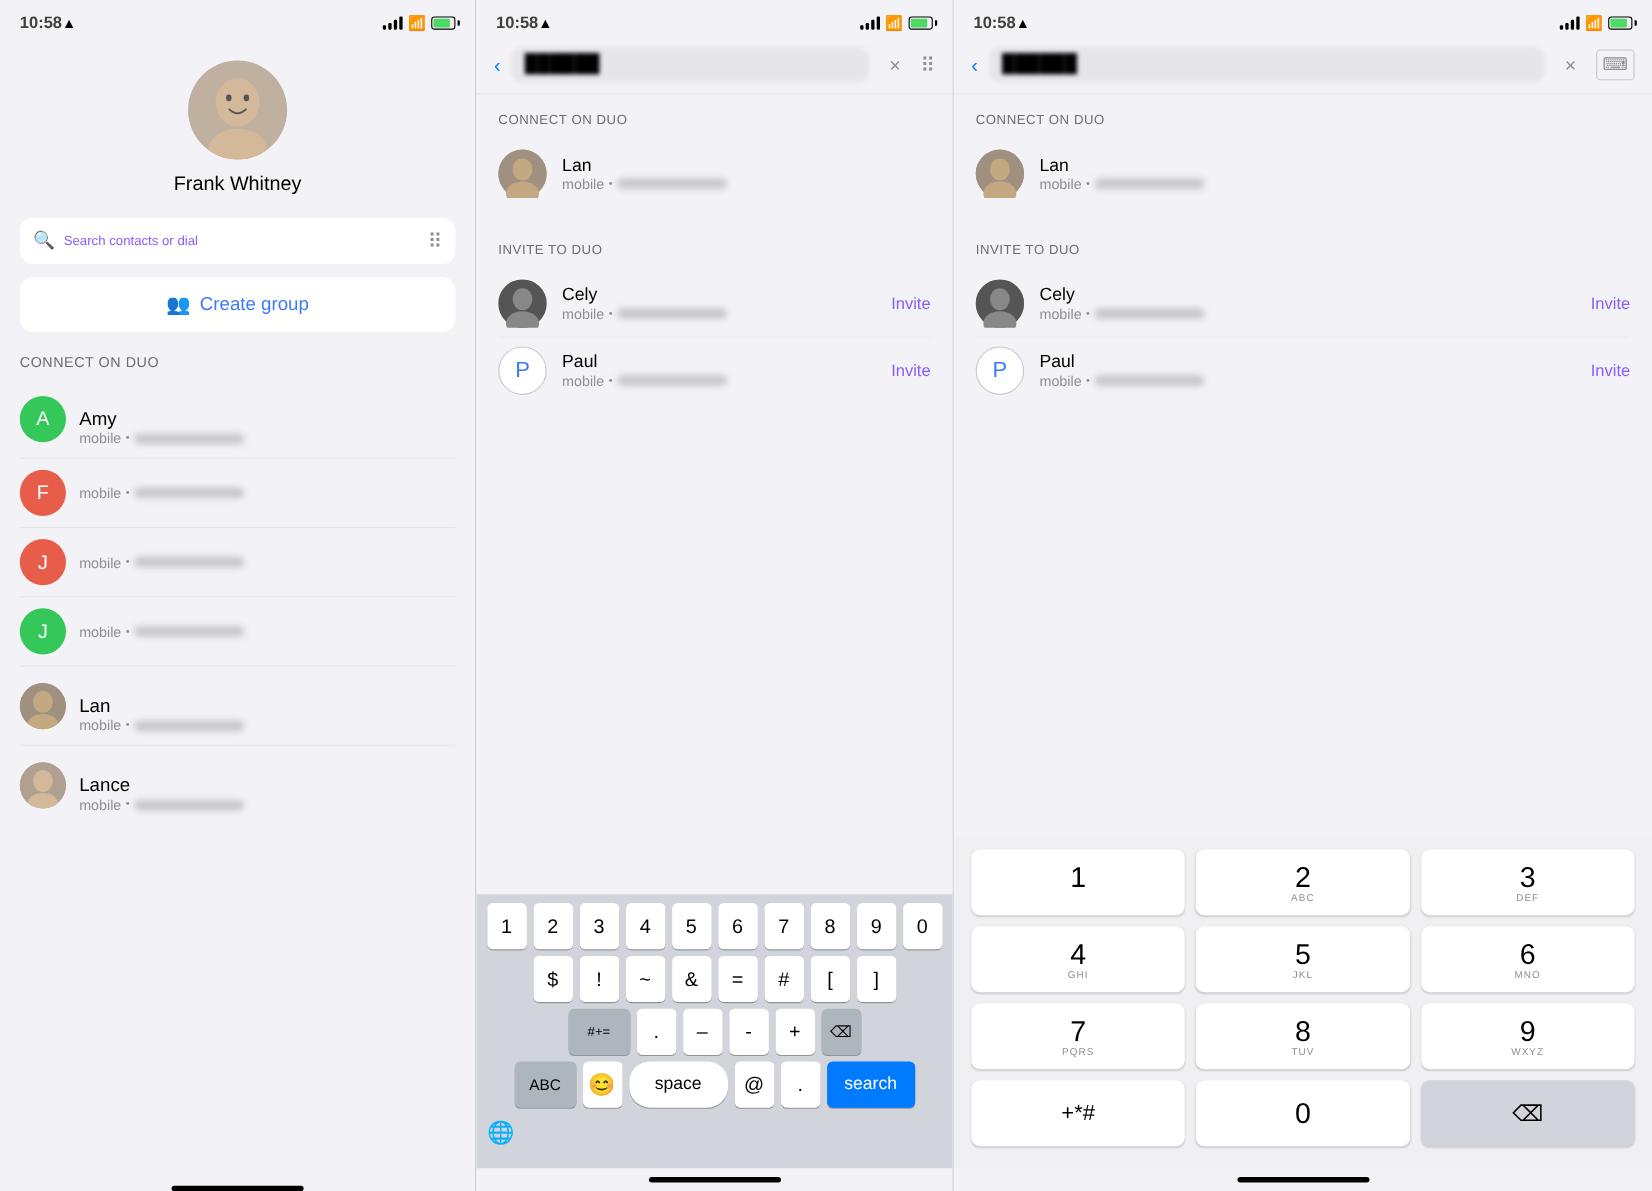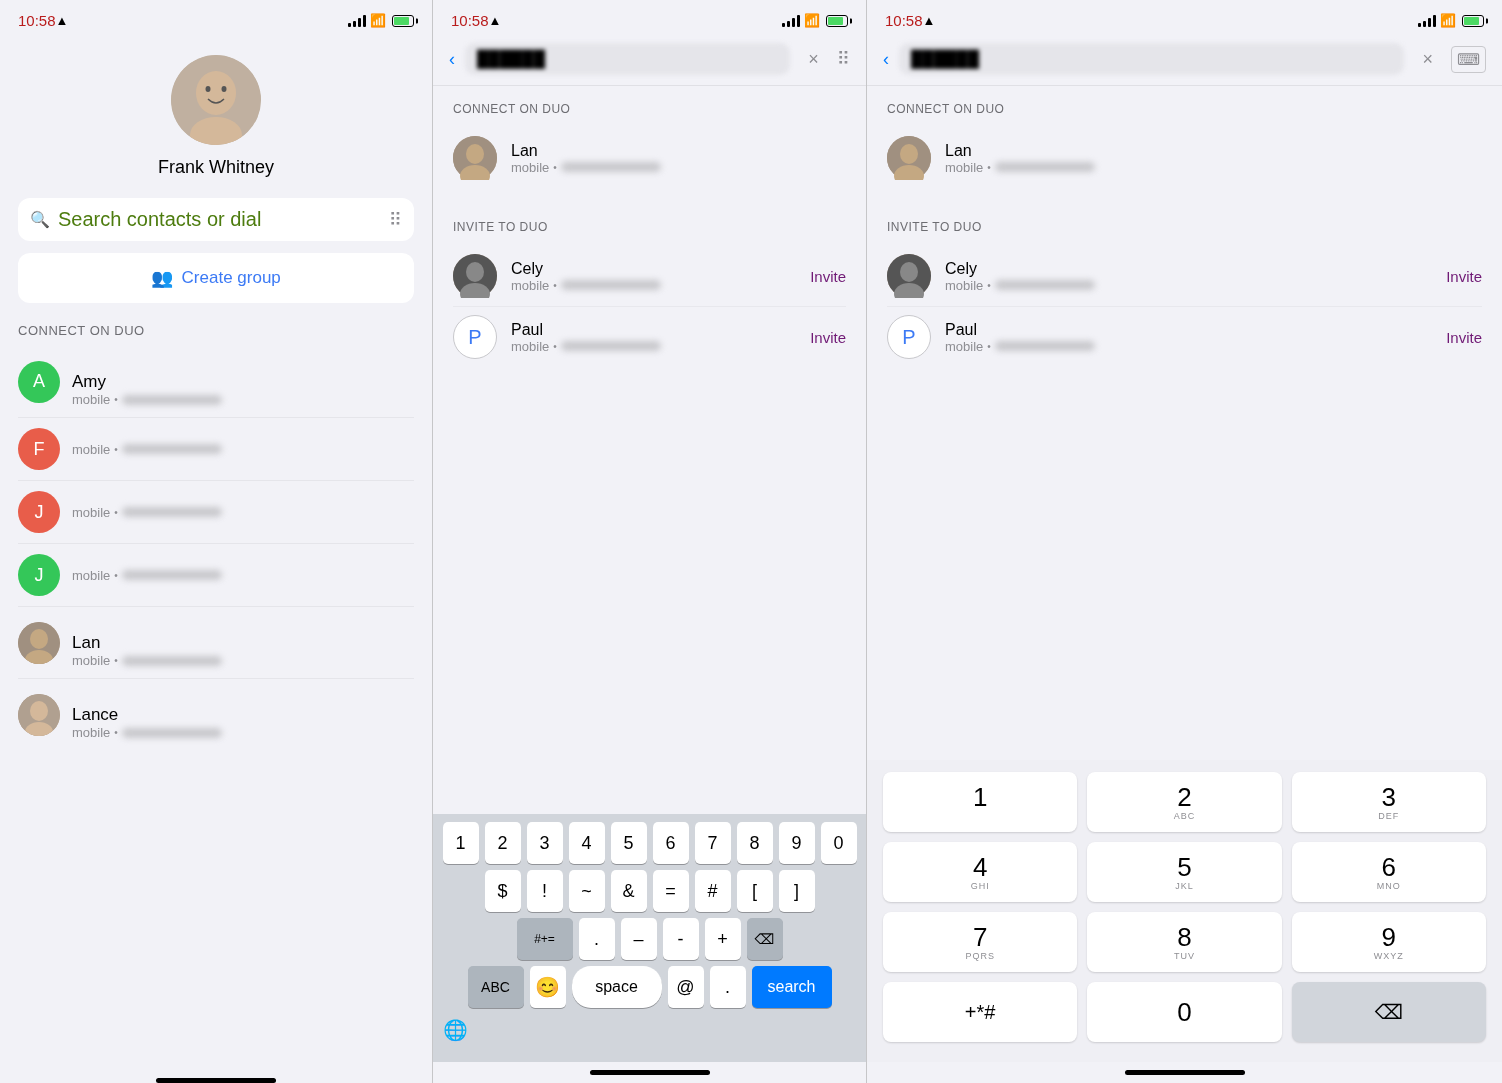--- a/index.html
+++ b/index.html
@@ -27,21 +27,21 @@
     
     .status-bar {
       display: flex;
       align-items: center;
       justify-content: space-between;
       padding: 12px 18px 6px;
       font-size: 15px;
       font-weight: 600;
       background: #f2f2f7;
     }
-    .status-time { font-weight: 400; font-size: 15px; color: #b91c1c; }
+    .status-time { font-weight: 700; font-size: 15px; color: #404040; }
     .status-icons { display: flex; align-items: center; gap: 5px; }
     .signal-bars { display: flex; align-items: flex-end; gap: 2px; }
     .signal-bar { background: #000; border-radius: 1px; width: 3px; }
     .wifi-icon { font-size: 13px; color: #000; }
     .battery-icon {
       width: 22px; height: 12px; border: 1.5px solid #000; border-radius: 3px;
       position: relative; display: flex; align-items: center; padding: 1px;
     }
     .battery-icon::after {
       content: ''; position: absolute; right: -5px; top: 50%; transform: translateY(-50%);
@@ -67,21 +67,21 @@
     .search-bar {
       margin: 0 18px 12px;
       background: #fff;
       border-radius: 12px;
       display: flex;
       align-items: center;
       padding: 10px 12px;
       gap: 8px;
     }
     .search-bar-icon { color: #8e8e93; font-size: 16px; }
-    .search-bar-text { color: #4d7c0f; font-size: 20px; flex: 1; }
+    .search-bar-text { color: #8b5cf6; font-size: 12px; flex: 1; }
     .grid-icon { color: #8e8e93; font-size: 18px; }
 
     .create-group-btn {
       margin: 0 18px 20px;
       background: #fff;
       border-radius: 12px;
       border: none;
       display: flex;
       align-items: center;
       justify-content: center;
@@ -190,21 +190,21 @@
       font-size: 20px; color: #3c7af5; font-weight: 400;
       flex-shrink: 0;
       background: #fff;
     }
 
     .contact-row-info { flex: 1; }
     .contact-row-name { font-size: 16px; color: #000; font-weight: 400; }
     .contact-row-sub { font-size: 13px; color: #8e8e93; display: flex; align-items: center; gap: 4px; }
 
     .invite-btn {
-      color: #701a75;
+      color: #8b5cf6;
       font-size: 15px;
       background: none;
       border: none;
       cursor: pointer;
       font-weight: 400;
     }
 
     
     .keyboard-container {
       background: #d1d5db;

